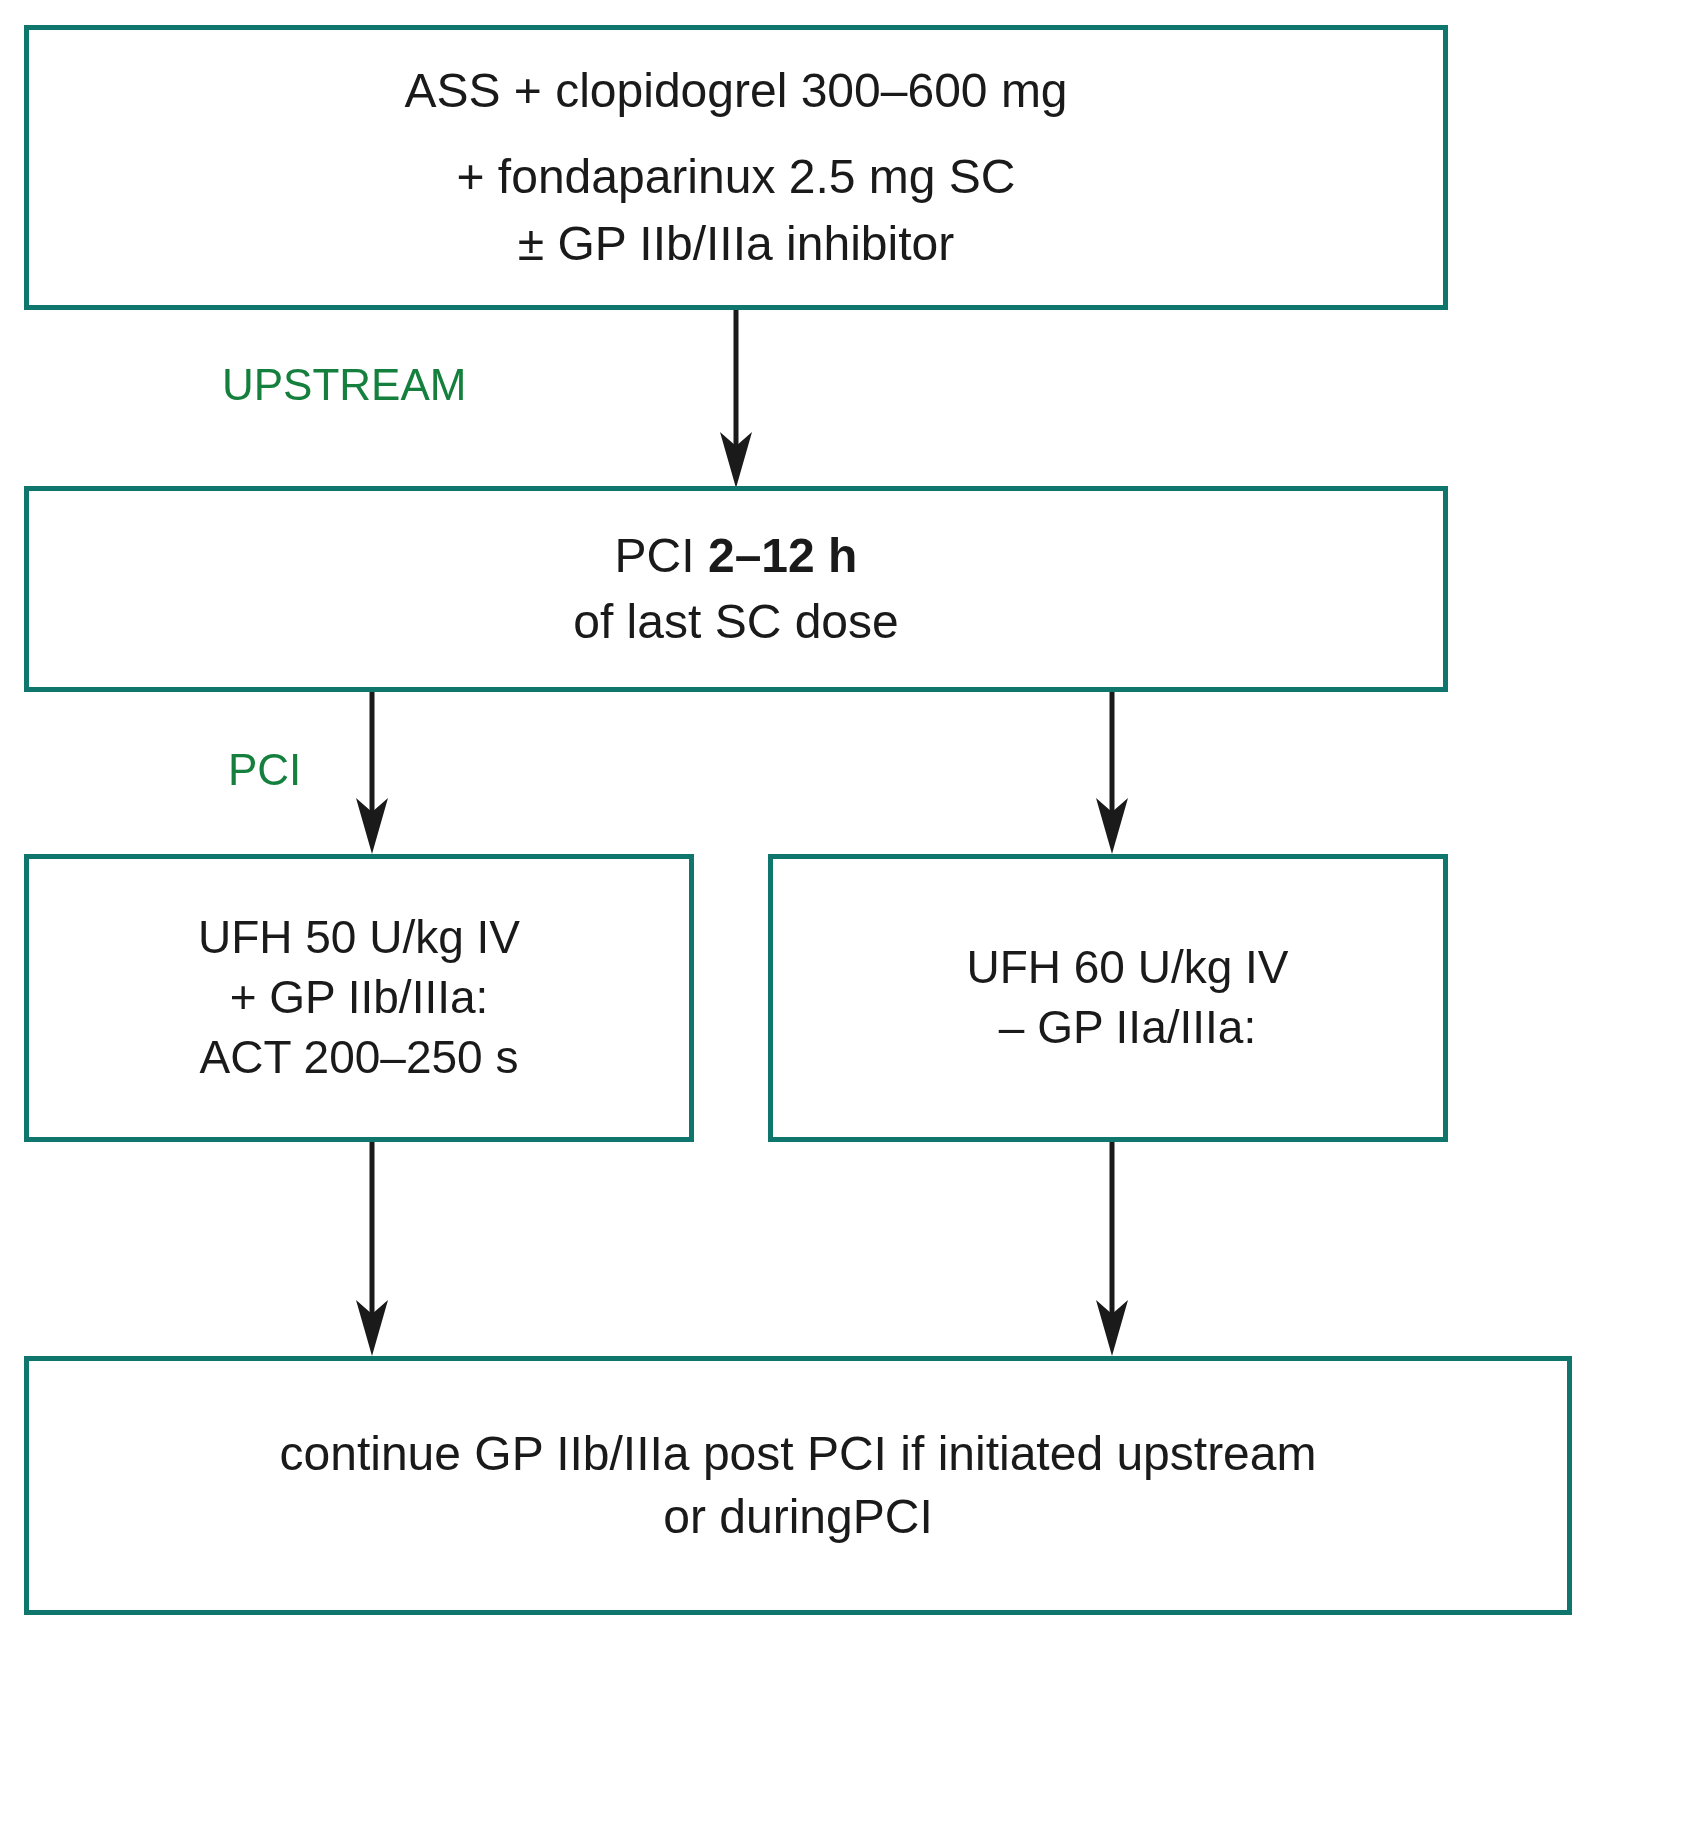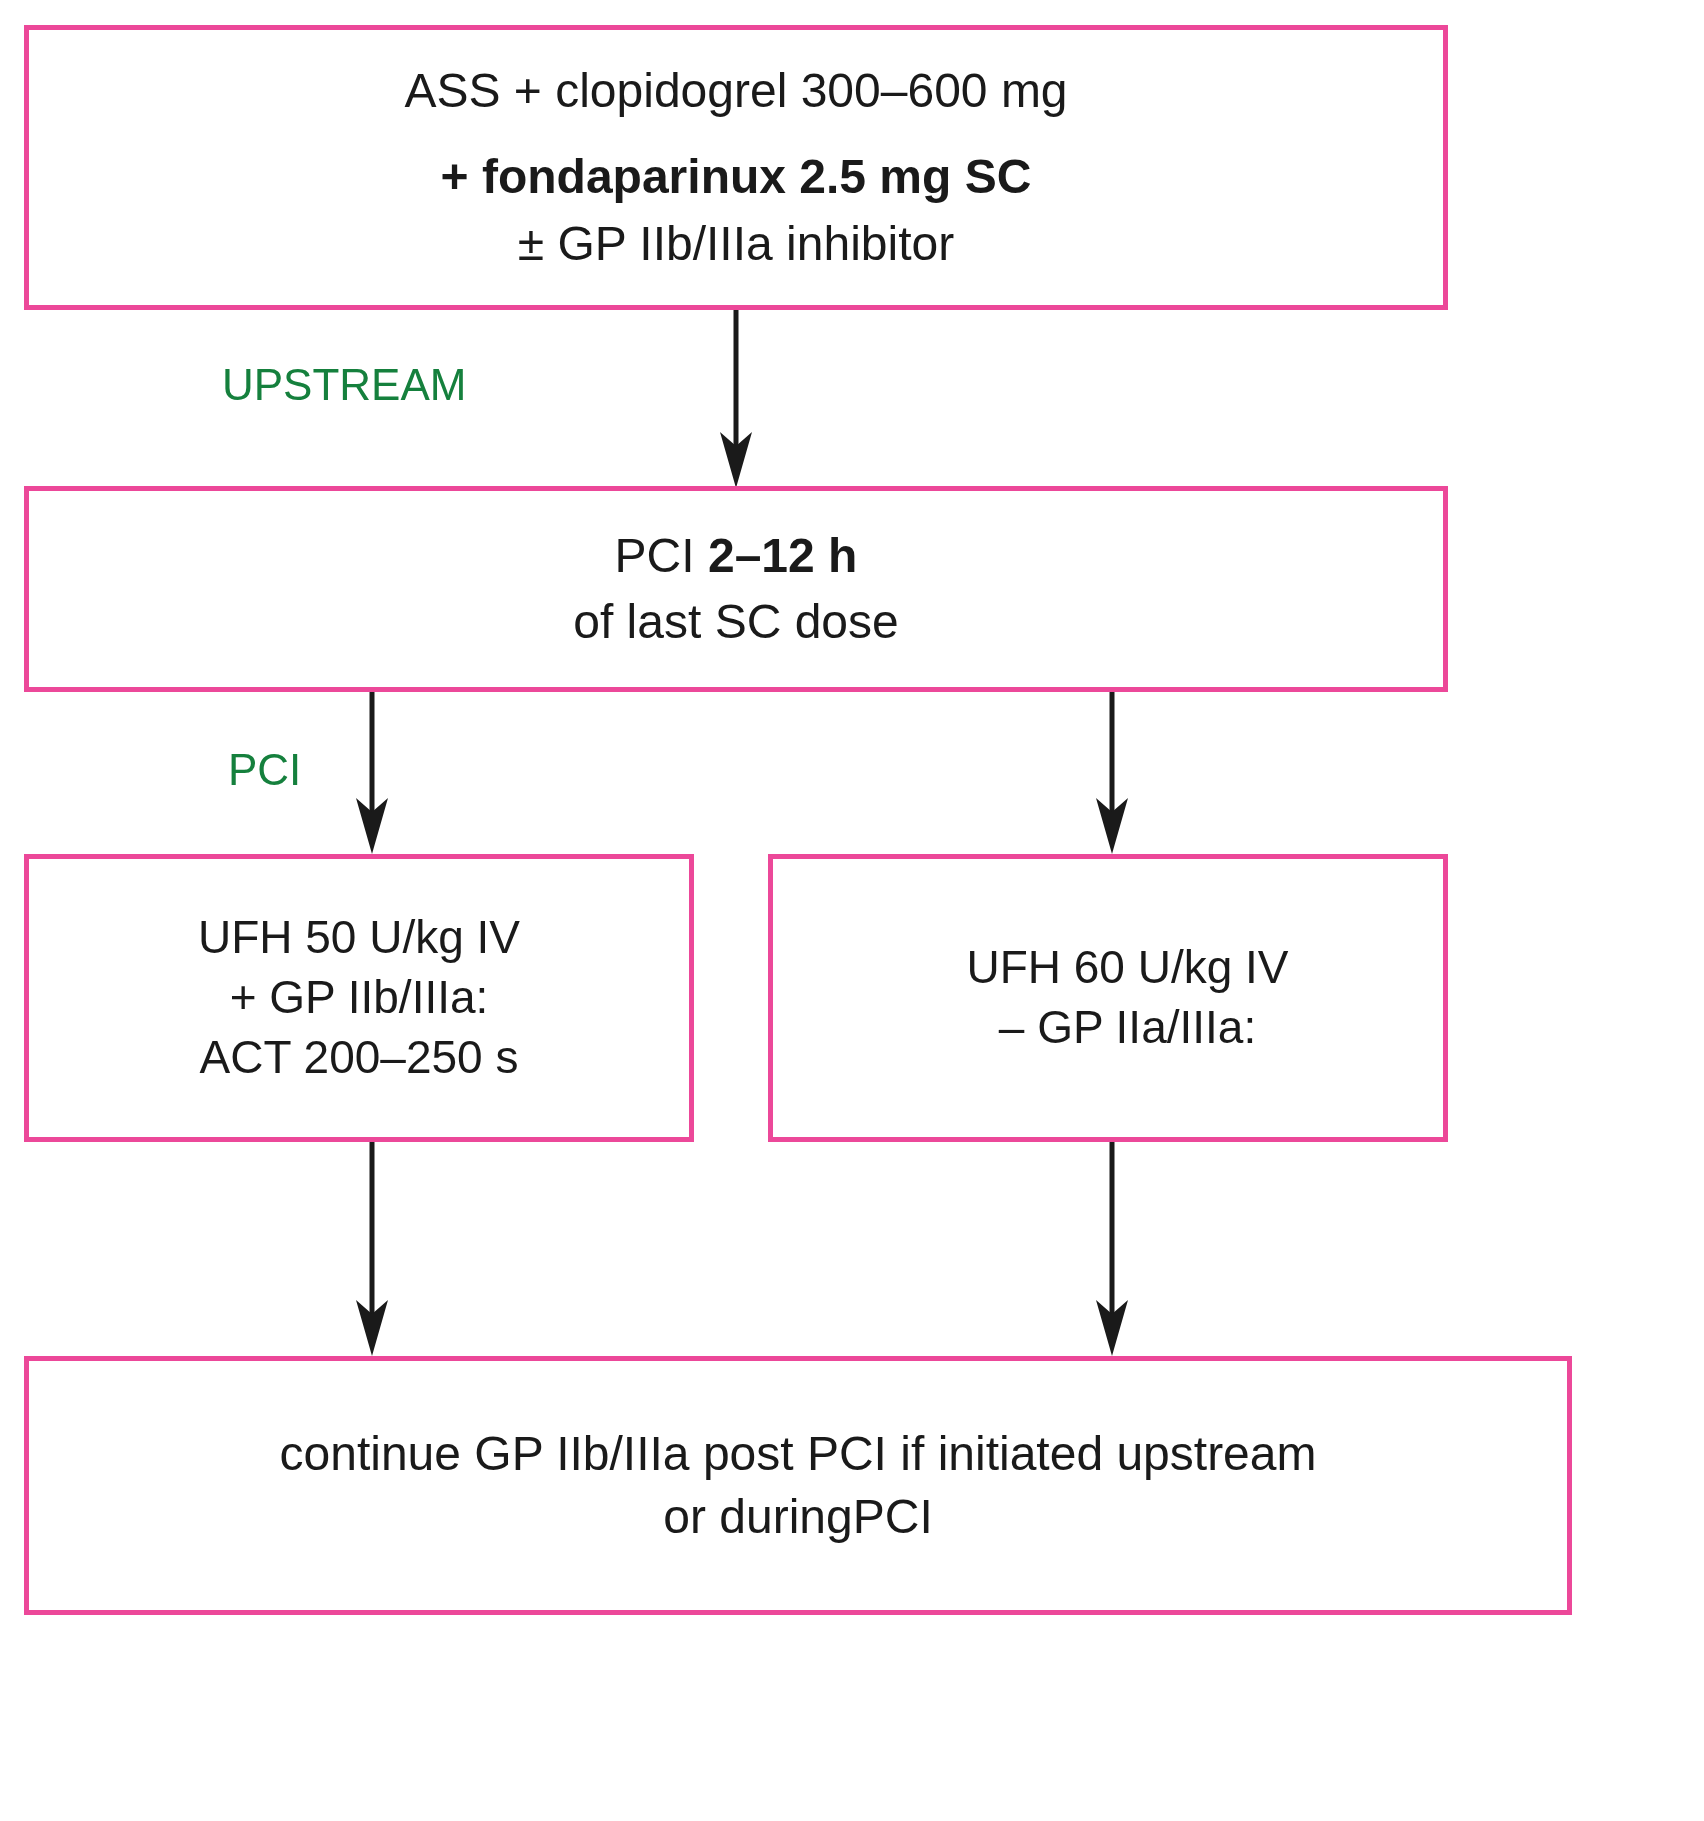--- a/index.html
+++ b/index.html
@@ -16,35 +16,35 @@
     width: 1704px;
     height: 1821px;
     background: #ffffff;
     overflow: hidden;
   }
 
   
   .node {
     position: absolute;
     box-sizing: border-box;
-    border: 5px solid #ec4899;
+    border: 5px solid #0f766e;
     background: #ffffff;
     display: flex;
     flex-direction: column;
     align-items: center;
     justify-content: center;
     text-align: center;
     line-height: 1.30;
   }
   .node .line {
     display: block;
     white-space: nowrap;
     font-weight: 400;
   }
-  .node .line.bold { font-weight: 700; margin-top: 20px; }
+  .node .line.bold { font-weight: 400; margin-top: 20px; }
 
   #node-upstream-therapy {
     left: 24px;  top: 25px;
     width: 1424px; height: 285px;
     font-size: 48px;
   }
   #node-upstream-therapy .line { padding: 2px 0; }
 
   #node-pci-timing {
     left: 24px;  top: 486px;

